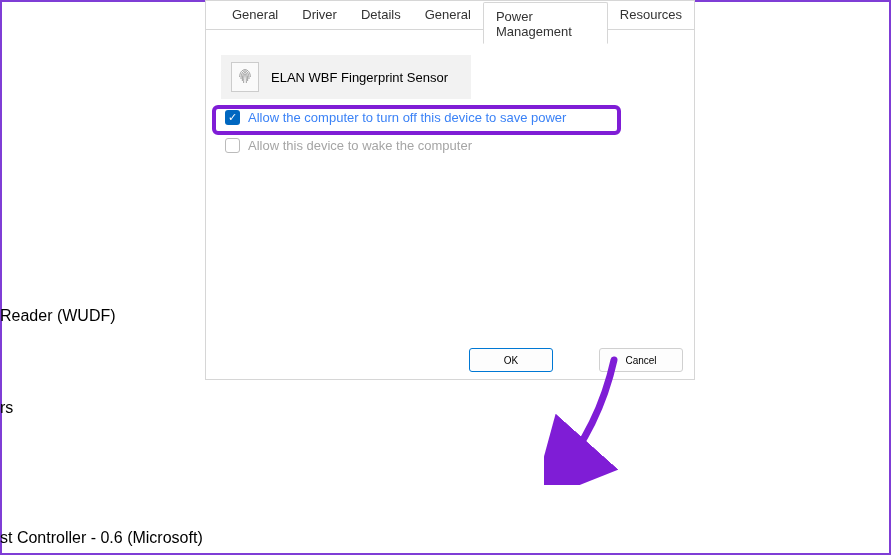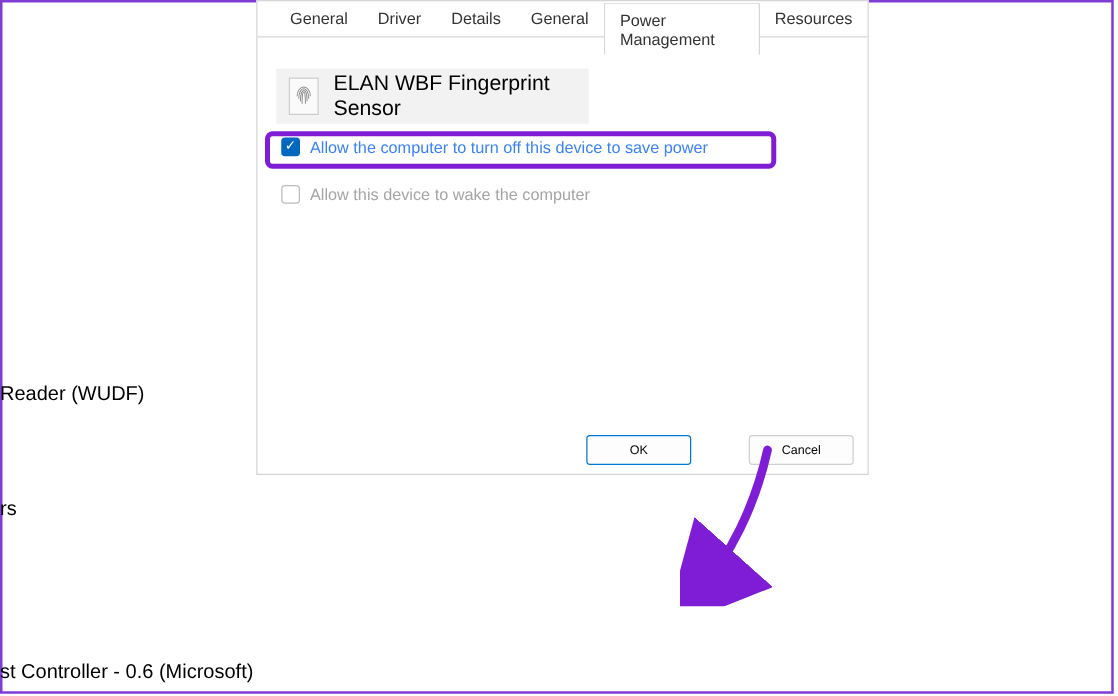--- a/index.html
+++ b/index.html
@@ -15,27 +15,27 @@
     
     .tabs { display: flex; padding-left: 14px; font-size: 13px; color: #333; }
     .tab { padding: 6px 12px 4px; border-bottom: 1px solid transparent; cursor: pointer; }
     .tab.active { border: 1px solid #d6d6d6; border-bottom: 1px solid #fff; border-radius: 2px 2px 0 0; background: #fff; position: relative; top: 1px; }
     .tab-divider { border-bottom: 1px solid #d6d6d6; position: absolute; top: 28px; left: 0; width: 100%; }
     
     .device-panel { margin: 12px 15px 0; padding: 6px 10px; background: #f2f2f2; display: flex; align-items: center; gap: 12px; width: 250px; height: 44px; }
     .device-icon-box { width: 28px; height: 30px; background: #fafafa; border: 1px solid #ccc; display: flex; align-items: center; justify-content: center; }
     .fingerprint-svg { width: 16px; height: 20px; }
     
-    .device-name { font-size: 17px; color: #000; }
+    .device-name { font-size: 13px; color: #000; }
     
     .highlight-box { position: absolute; top: 105px; left: 212px; width: 409px; height: 30px; border: 4px solid #7f1dd6; border-radius: 6px; }
     
     .checkbox-row { position: absolute; display: flex; align-items: center; gap: 8px; font-size: 13px; }
     .cb-row1 { top: 110px; left: 225px; }
-    .cb-row2 { top: 148px; left: 225px; }
+    .cb-row2 { top: 138px; left: 225px; }
     .checkbox { width: 15px; height: 15px; border-radius: 3px; display: flex; align-items: center; justify-content: center; }
     .checkbox.checked { background: #0067c0; }
     .checkbox.disabled { border: 1px solid #bbb; background: #fff; }
     .checkmark { color: #fff; font-size: 11px; line-height: 1; }
     .cb-label { color: #3b82f6; }
     .cb-label.disabled { color: #a5a5a5; }
     
     .arrow-svg { position: absolute; top: 355px; left: 544px; width: 90px; height: 130px; pointer-events: none; }
     
     .button-row { position: absolute; bottom: 7px; right: 11px; display: flex; gap: 8px; }

